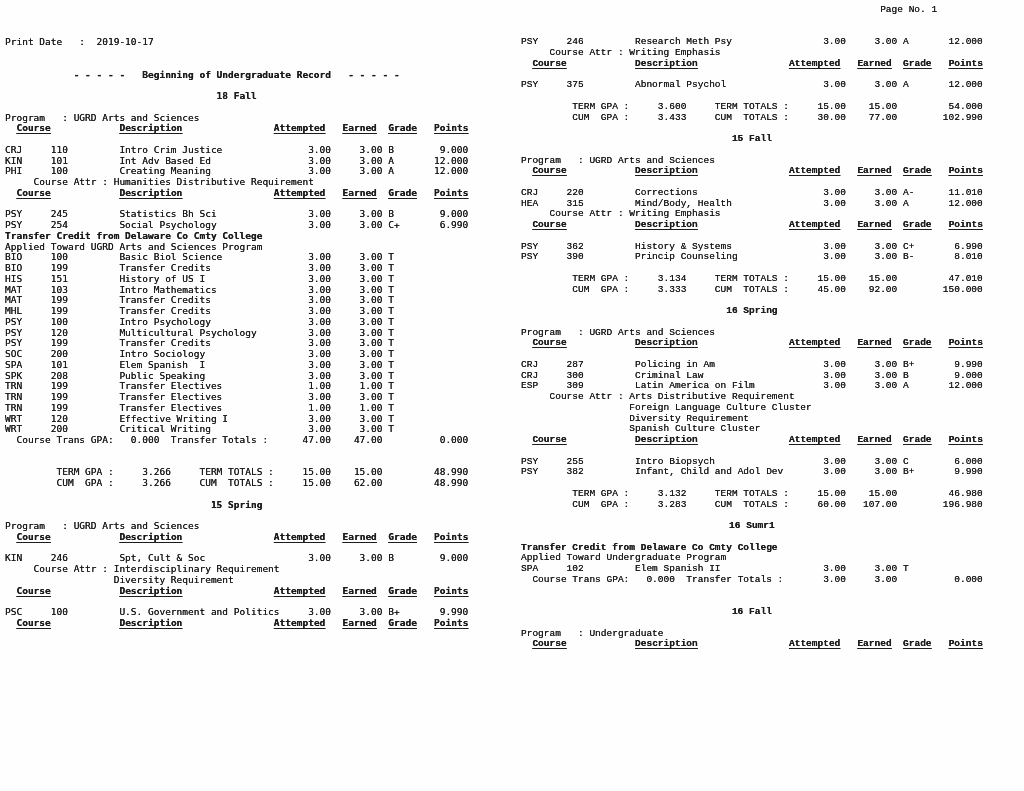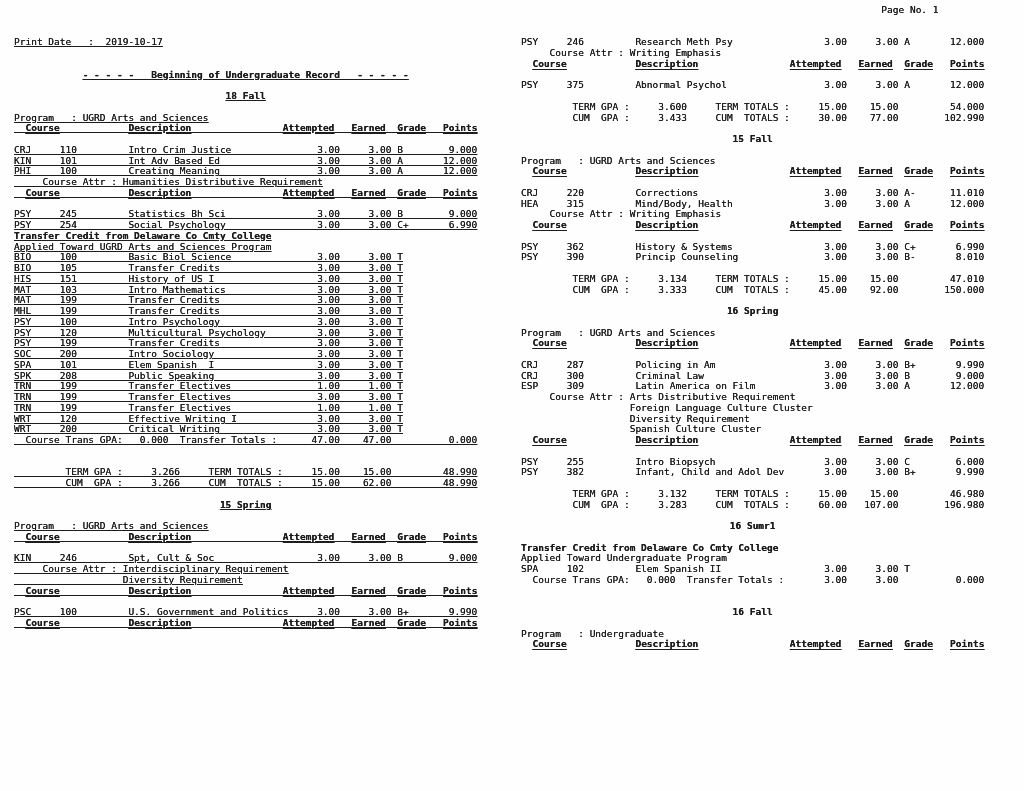--- a/index.html
+++ b/index.html
@@ -7,22 +7,22 @@
     position:relative;
     width:1024px;height:791px;
     background:#fefefe;
     font-family:"DejaVu Sans Mono","Liberation Mono",monospace;
     font-size:9.5px;
     line-height:10.75px;
     color:#1c1c1c;
     overflow:hidden;
   }
   .column{position:absolute;top:5px;width:81ch;}
-  #col-left{left:14px;text-decoration:underline;}
-  #col-right{left:521px;}
+  #col-left{left:5px;}
+  #col-right{left:521px;font-family:Liberation Mono, monospace;}
   .line{white-space:pre;height:10.75px;text-shadow:0 0 0.4px currentColor;}
   .center{text-align:center;}
   .b{font-weight:bold;}
   .u{font-weight:bold;text-decoration:underline;text-decoration-thickness:1px;text-underline-offset:2px;}
 </style>
 </head>
 <body>
 
 <div id="page">
   <div id="col-left" class="column">
@@ -43,21 +43,21 @@
       <div class="line">KIN     101         Int Adv Based Ed                 3.00     3.00 A       12.000</div>
       <div class="line">PHI     100         Creating Meaning                 3.00     3.00 A       12.000</div>
       <div class="line">     Course Attr : Humanities Distributive Requirement</div>
       <div class="line">  <span class="u">Course</span>            <span class="u">Description</span>                <span class="u">Attempted</span>   <span class="u">Earned</span>  <span class="u">Grade</span>   <span class="u">Points</span></div>
       <div class="line"></div>
       <div class="line">PSY     245         Statistics Bh Sci                3.00     3.00 B        9.000</div>
       <div class="line">PSY     254         Social Psychology                3.00     3.00 C+       6.990</div>
       <div class="line b">Transfer Credit from Delaware Co Cmty College</div>
       <div class="line">Applied Toward UGRD Arts and Sciences Program</div>
       <div class="line">BIO     100         Basic Biol Science               3.00     3.00 T</div>
-      <div class="line">BIO     105         Transfer Credits                 3.00     3.00 T</div>
+      <div class="line">BIO     199         Transfer Credits                 3.00     3.00 T</div>
       <div class="line">HIS     151         History of US I                  3.00     3.00 T</div>
       <div class="line">MAT     103         Intro Mathematics                3.00     3.00 T</div>
       <div class="line">MAT     199         Transfer Credits                 3.00     3.00 T</div>
       <div class="line">MHL     199         Transfer Credits                 3.00     3.00 T</div>
       <div class="line">PSY     100         Intro Psychology                 3.00     3.00 T</div>
       <div class="line">PSY     120         Multicultural Psychology         3.00     3.00 T</div>
       <div class="line">PSY     199         Transfer Credits                 3.00     3.00 T</div>
       <div class="line">SOC     200         Intro Sociology                  3.00     3.00 T</div>
       <div class="line">SPA     101         Elem Spanish  I                  3.00     3.00 T</div>
       <div class="line">SPK     208         Public Speaking                  3.00     3.00 T</div>

